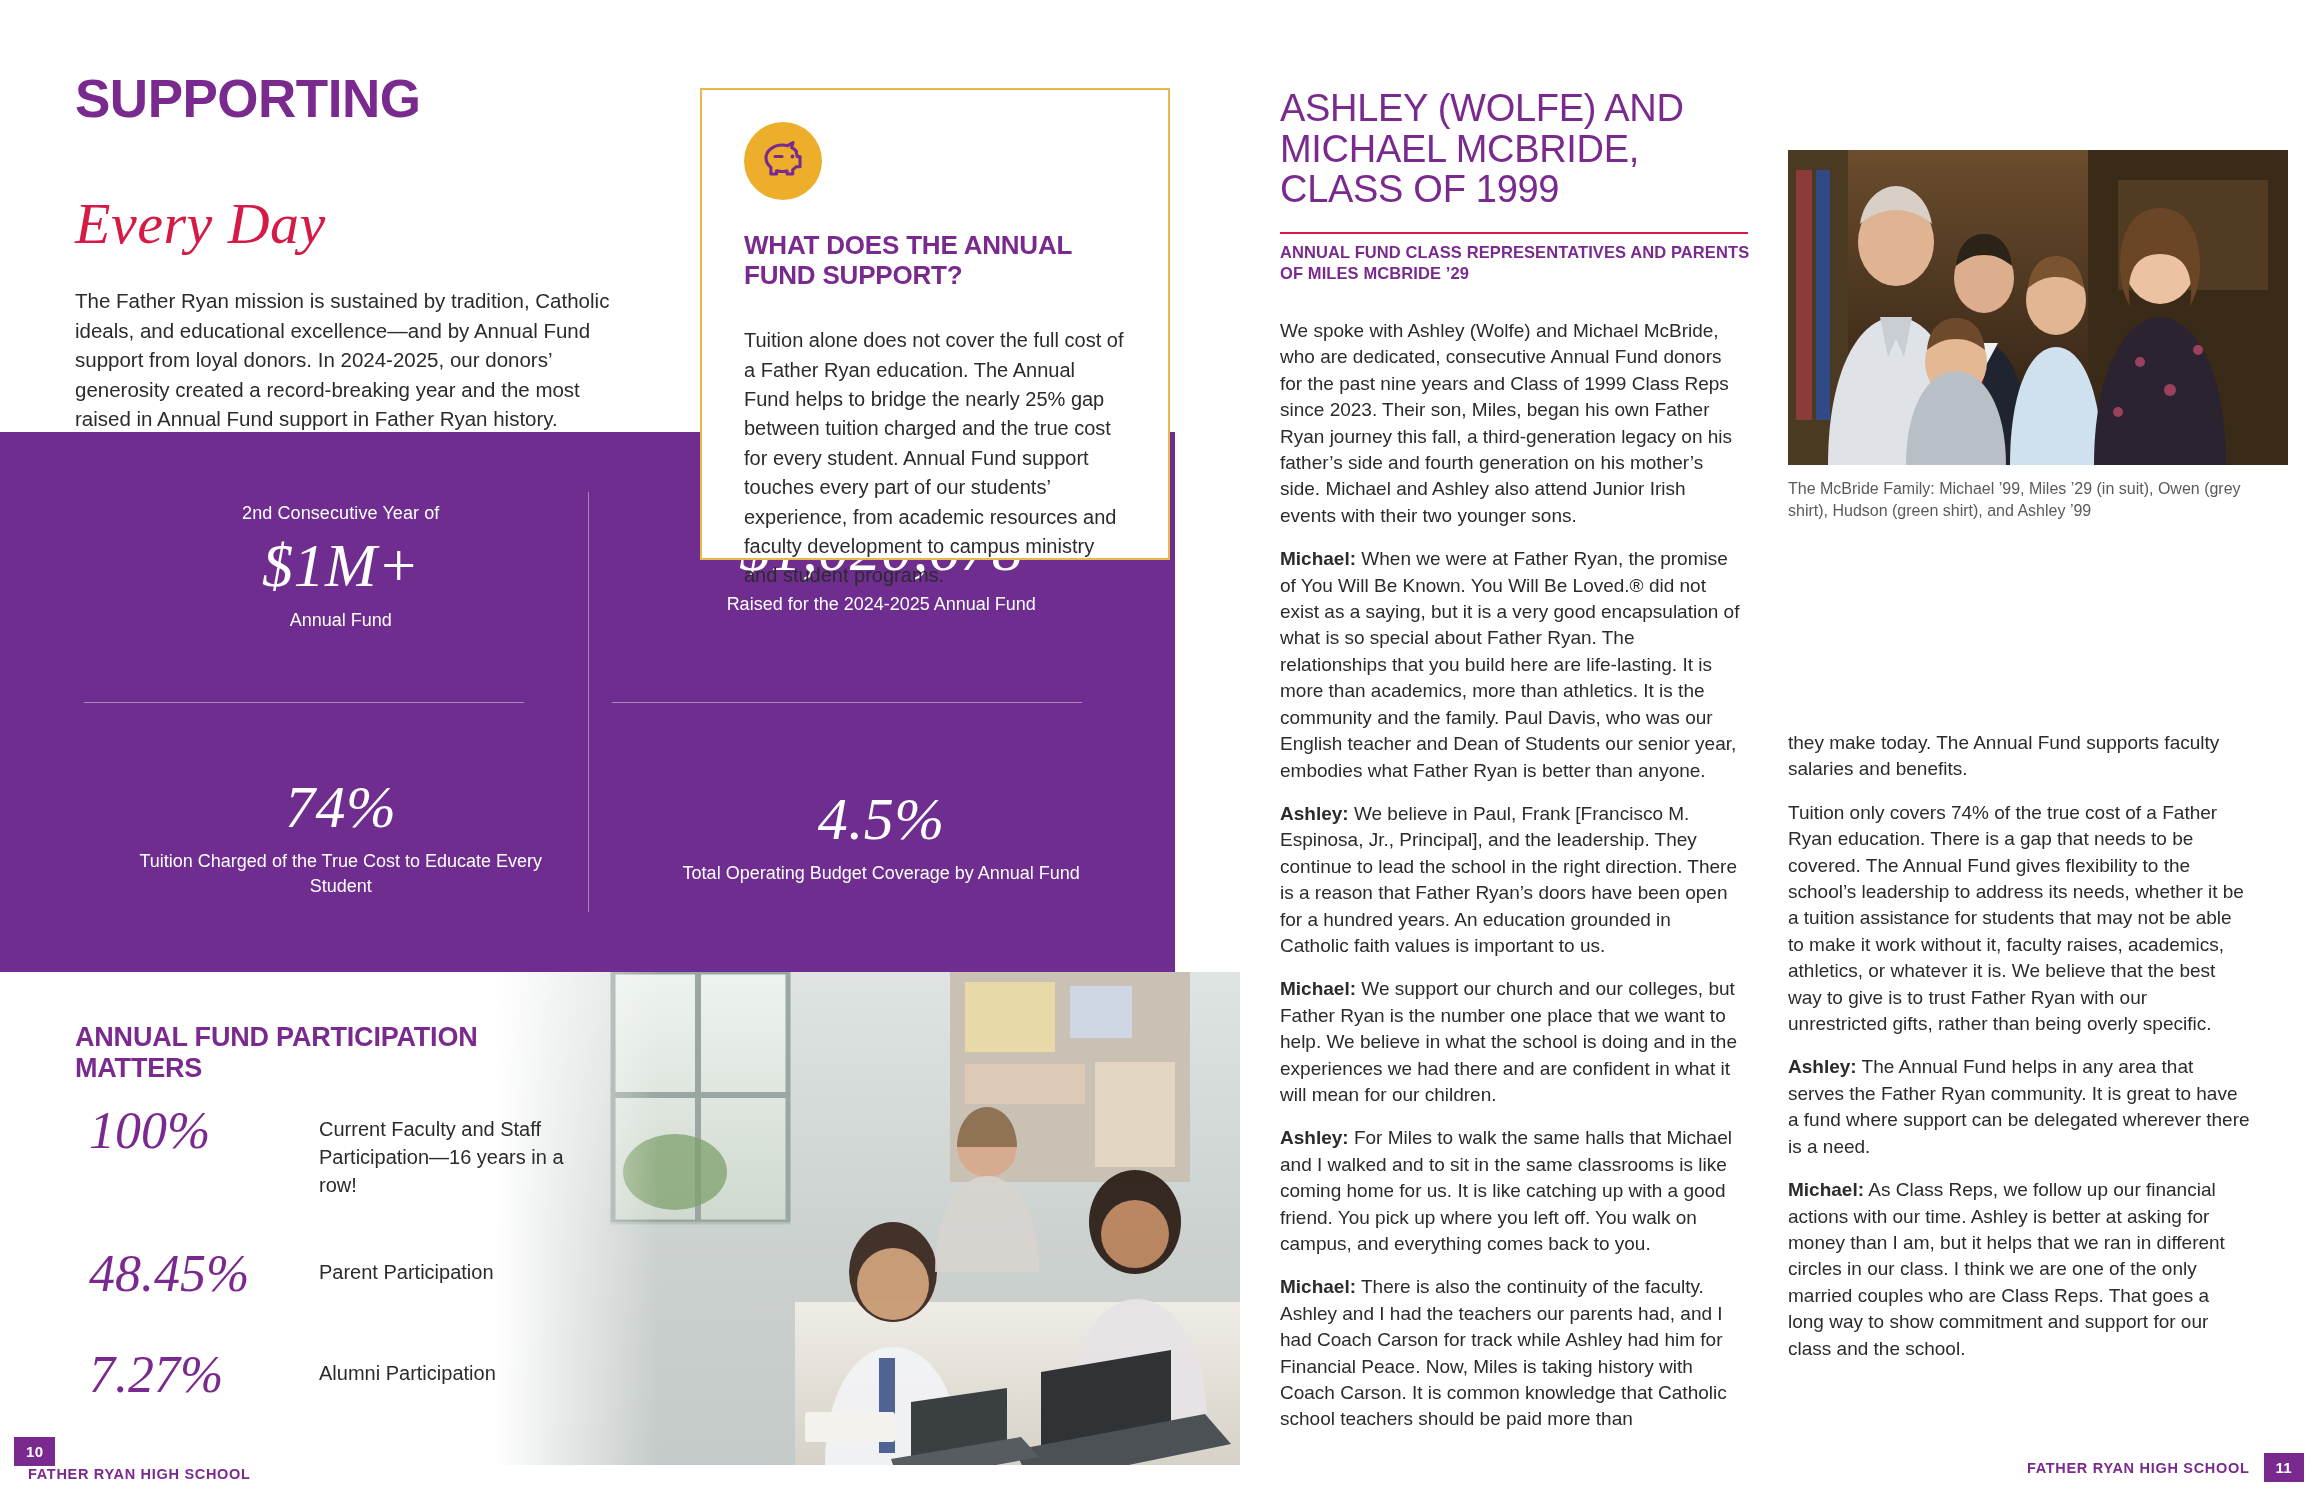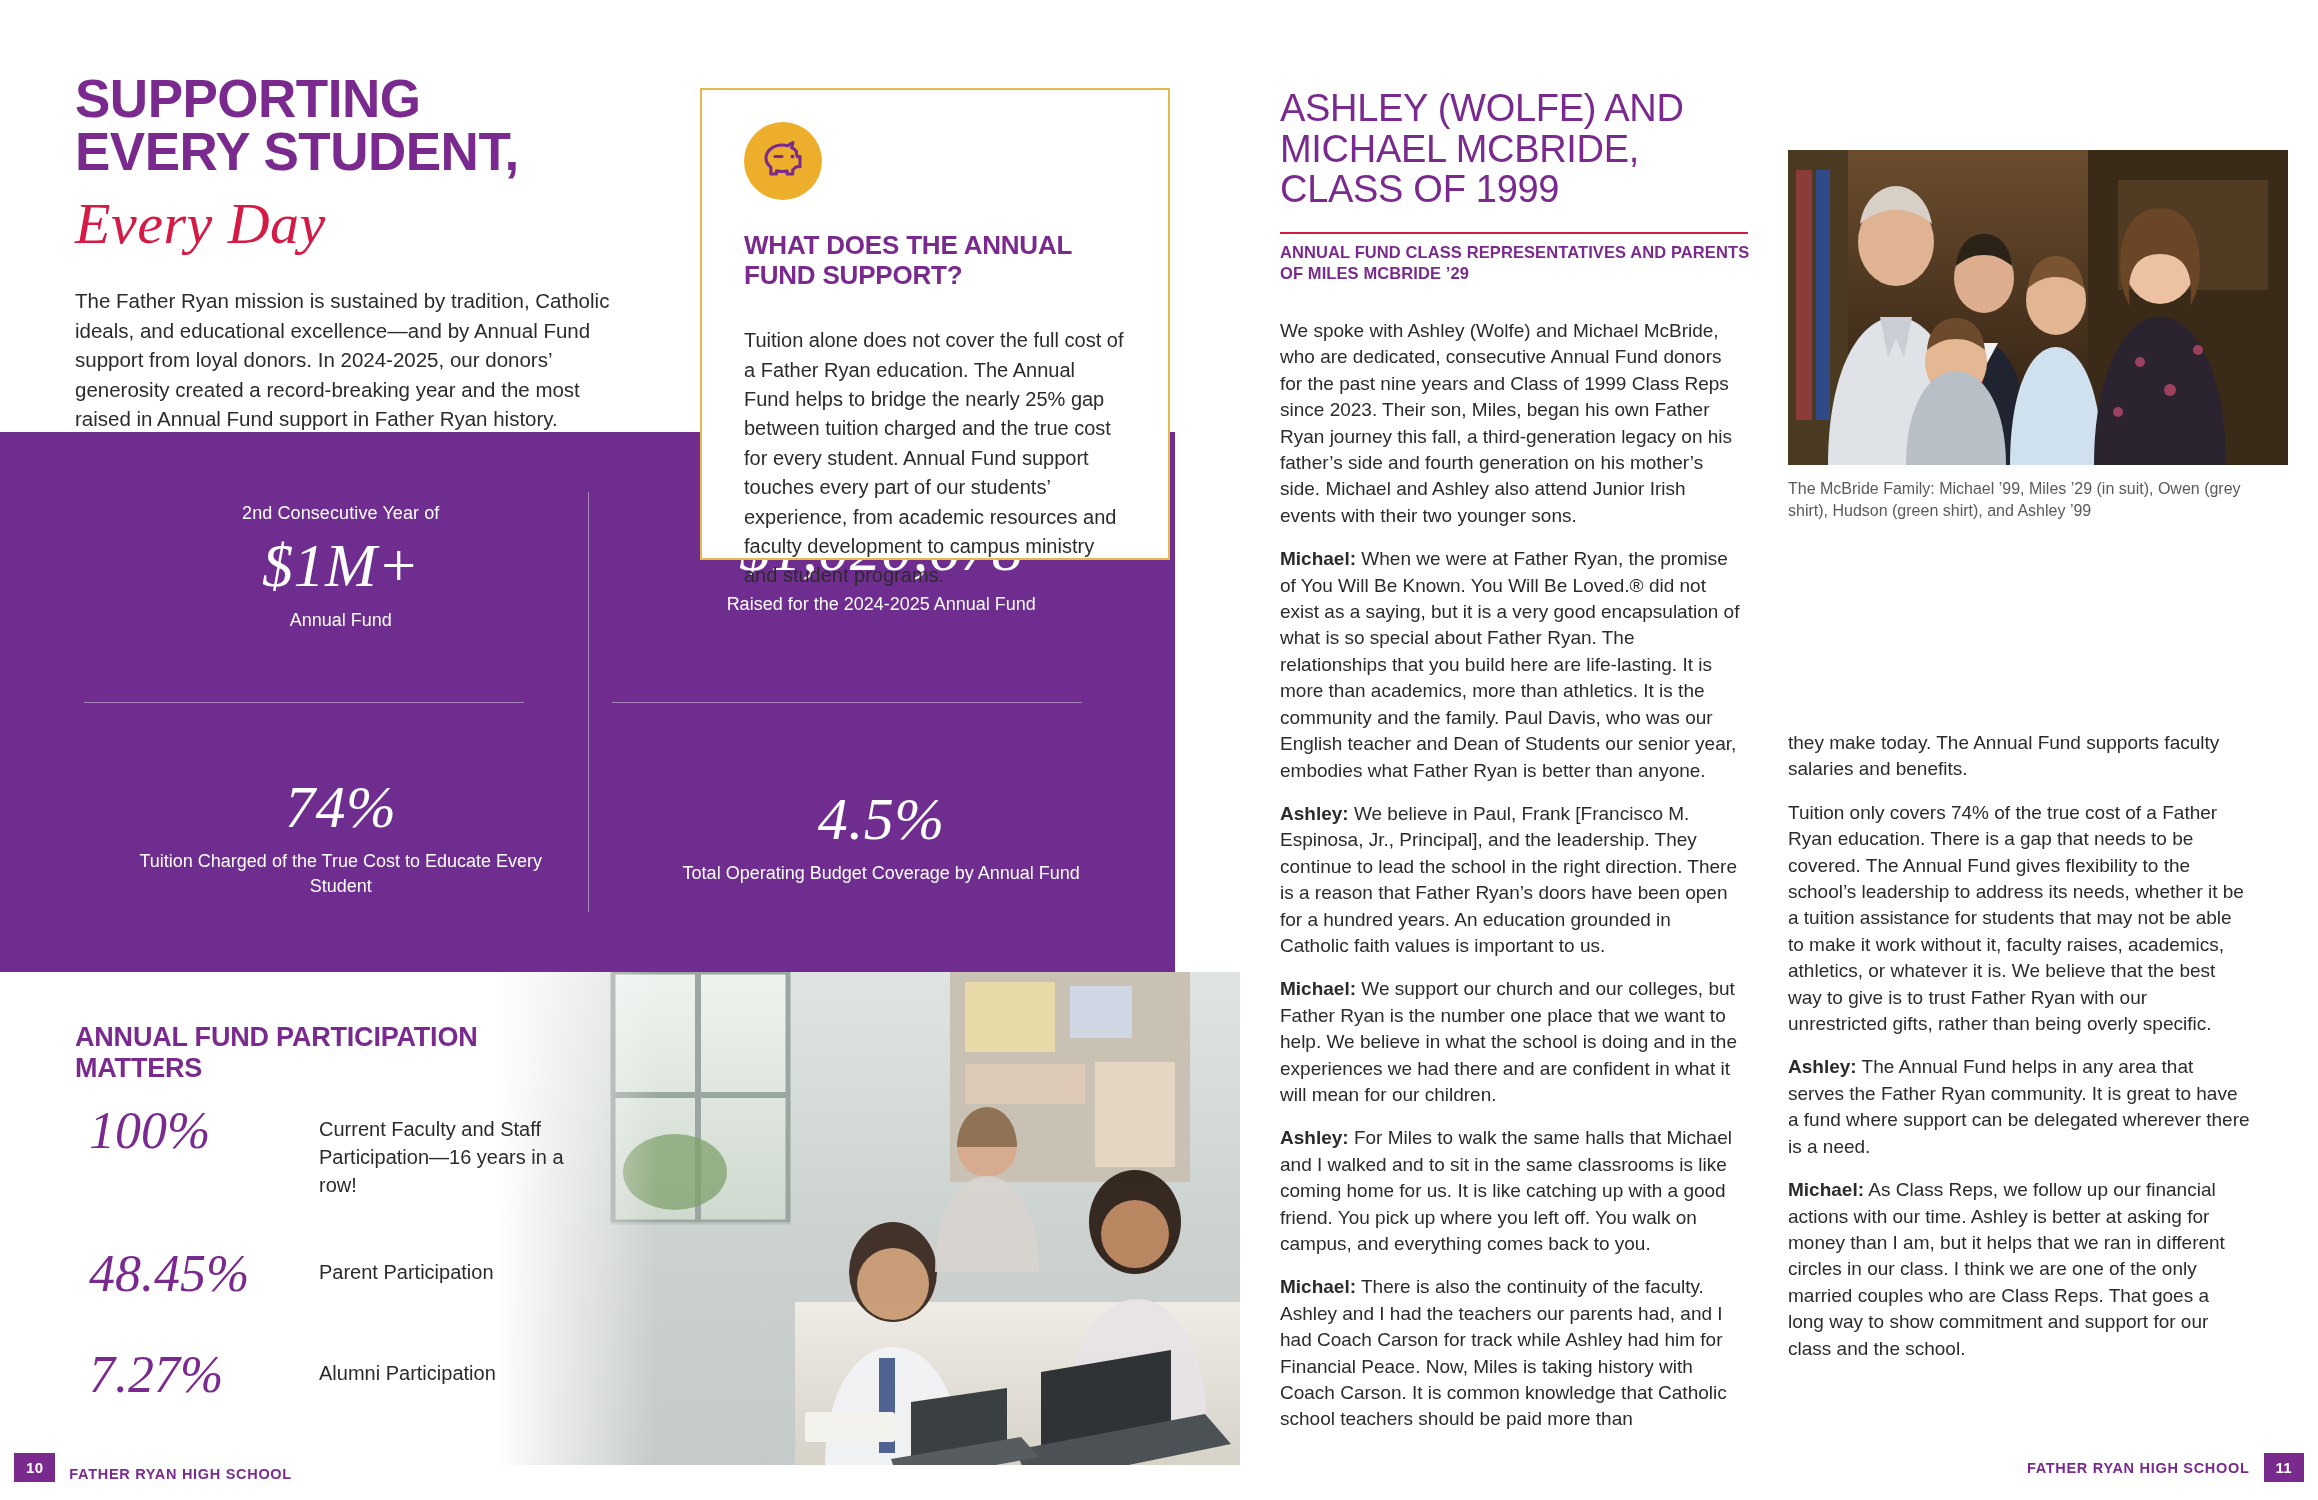--- a/index.html
+++ b/index.html
@@ -127,42 +127,41 @@
   .photo-family {
     position:absolute; left:548px; top:150px; width:500px; height:315px;
     overflow:hidden;
   }
   .photo-caption {
     position:absolute; left:548px; top:478px; width:470px;
     font-size:16px; line-height:1.38; color:#5a5a5a;
   }
 
   
-  .footer-left { position:absolute; left:14px; bottom:18px; display:flex; align-items:flex-end; }
+  .footer-left { position:absolute; left:14px; bottom:18px; display:flex; align-items:flex-start;flex-direction:column; }
   .pg-box {
     background:#7A2A8E; color:#ffffff; font-weight:bold; font-size:15px;
     padding:6px 12px; letter-spacing:0.3px;
   }
   .footer-txt {
     color:#7A2A8E; font-weight:bold; font-size:14.5px; letter-spacing:0.7px;
     text-transform:uppercase; margin-left:14px;
   }
   .footer-right { position:absolute; right:14px; bottom:18px; display:flex; align-items:center; }
   .footer-right .footer-txt { margin-left:0; margin-right:14px; }
 </style>
 </head>
 <body>
 
 <div class="spread">
 
   <div class="left-page">
 
     <h1 class="main-title">
       <span>SUPPORTING</span>
-      <span class="l2">EVERY STUDENT,</span>
     </h1>
     <div class="script-title">Every Day</div>
 
     <p class="intro-para">The Father Ryan mission is sustained by tradition, Catholic ideals, and educational excellence—and by Annual Fund support from loyal donors. In 2024-2025, our donors’ generosity created a record-breaking year and the most raised in Annual Fund support in Father Ryan history.</p>
 
     <div class="callout">
       <div class="callout-icon">
         <svg width="46" height="42" viewBox="0 0 46 42" fill="none" aria-hidden="true">
           <path d="M36.5 11.5c-1.2-1.6-2.9-2.9-4.9-3.8L33 2.5l-5.4 3.2C26 5.3 24.3 5 22.5 5 13.4 5 6 10.8 6 18c0 3.6 1.9 6.9 4.9 9.2V34h5.6v-3.3c1.9.5 3.9.8 6 .8 1.6 0 3.1-.2 4.6-.5V34h5.6v-4.3c1.3-.8 2.4-1.8 3.4-2.9h3.9V16.6h-2.6c-.2-1.1-.6-2.2-1.1-3.2z" stroke="#7A2A8E" stroke-width="3.1" stroke-linejoin="round" stroke-linecap="round" fill="none"></path>
           <path d="M15 16.5h7" stroke="#7A2A8E" stroke-width="3.1" stroke-linecap="round"></path>

